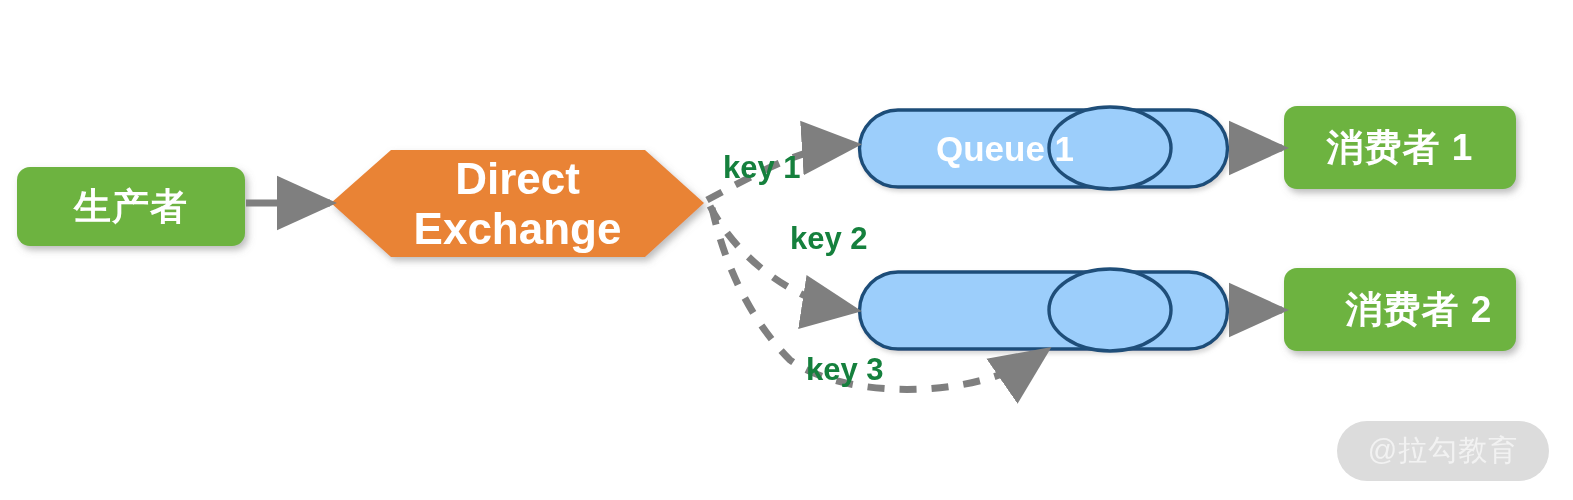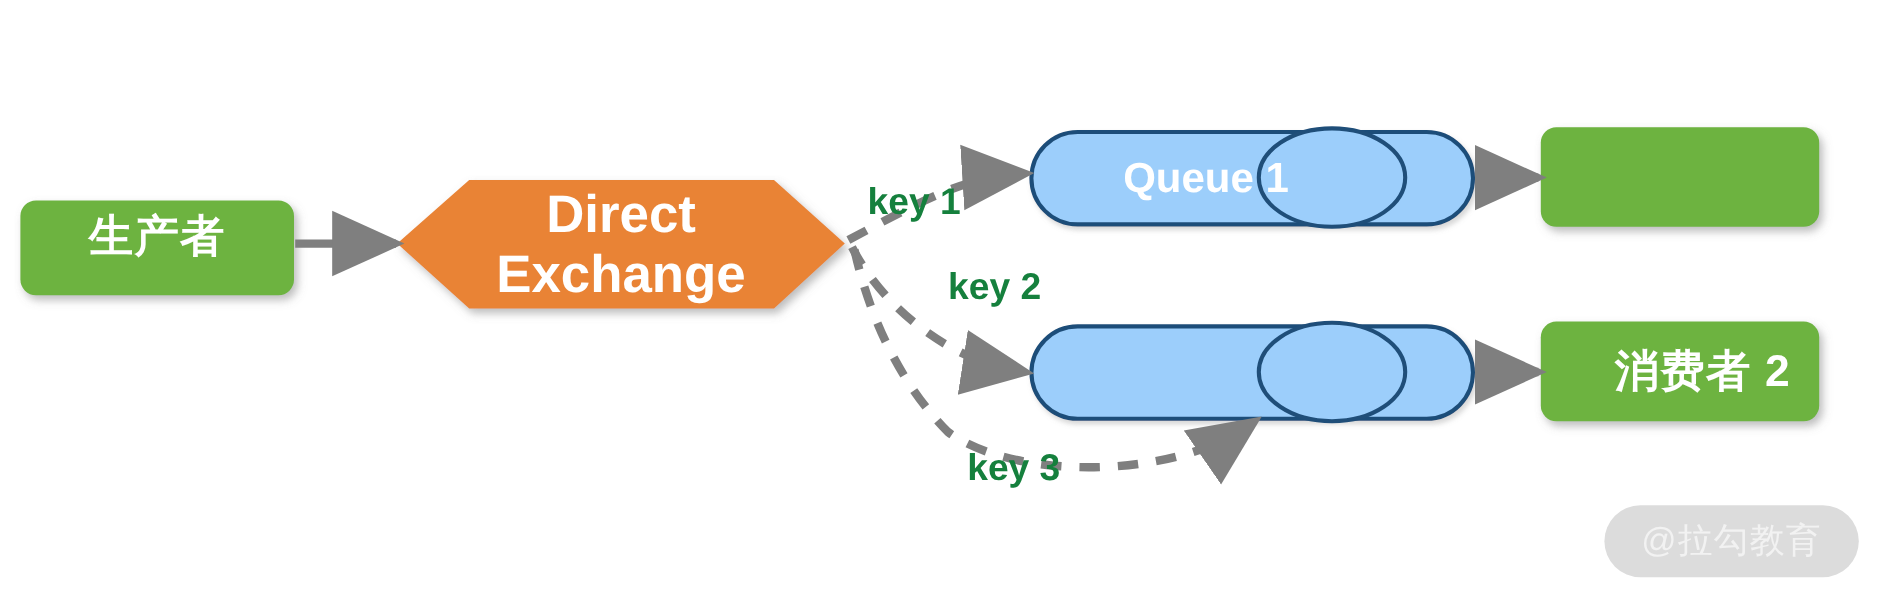--- a/index.html
+++ b/index.html
@@ -124,32 +124,33 @@
 
     <line x1="1230" y1="310" x2="1282" y2="310" stroke="#7F7F7F" stroke-width="7" marker-end="url(#arrowSolid)"></line>
 
     <path d="M 707,200 C 760,172 800,148 848,145" fill="none" stroke="#7F7F7F" stroke-width="7" stroke-dasharray="17 15" stroke-linecap="butt" marker-end="url(#arrowDash)"></path>
 
     <path d="M 710,206 C 735,255 790,300 848,309" fill="none" stroke="#7F7F7F" stroke-width="7" stroke-dasharray="17 15" stroke-linecap="butt" marker-end="url(#arrowDash)"></path>
 
     <path d="M 712,208 C 728,280 760,330 790,360 C 845,400 975,400 1040,355" fill="none" stroke="#7F7F7F" stroke-width="7" stroke-dasharray="17 15" stroke-linecap="butt" marker-end="url(#arrowDash)"></path>
   </svg>
 
-  <div class="node-label label-cjk" style="left:17px; top:157px; width:228px; height:79px;text-align:right;">生产者</div>
+  <div class="node-label label-cjk" style="left:17px; top:167px; width:228px; height:79px;text-align:right;">生产者</div>
 
   <div class="node-label label-latin" style="left:331px; top:150px; width:373px; height:107px;">Direct
 Exchange</div>
 
   <div class="node-label queue-label" style="left:880px; top:110px; width:250px; height:77px;">Queue 1</div>
 
 
+  <div class="node-label label-cjk" style="left:1284px; top:106px; width:232px; height:83px;">消费者 1</div>
 
   <div class="node-label label-cjk" style="left:1284px; top:268px; width:270px; height:83px;">消费者 2</div>
 
   <div class="key-label" style="left:723px; top:150px;">key 1</div>
 
   <div class="key-label" style="left:790px; top:221px;">key 2</div>
 
-  <div class="key-label" style="left:806px; top:372px;">key 3</div>
+  <div class="key-label" style="left:806px; top:352px;">key 3</div>
 
   <div class="watermark">@拉勾教育</div>
 
 </div>
 
 </body></html>

